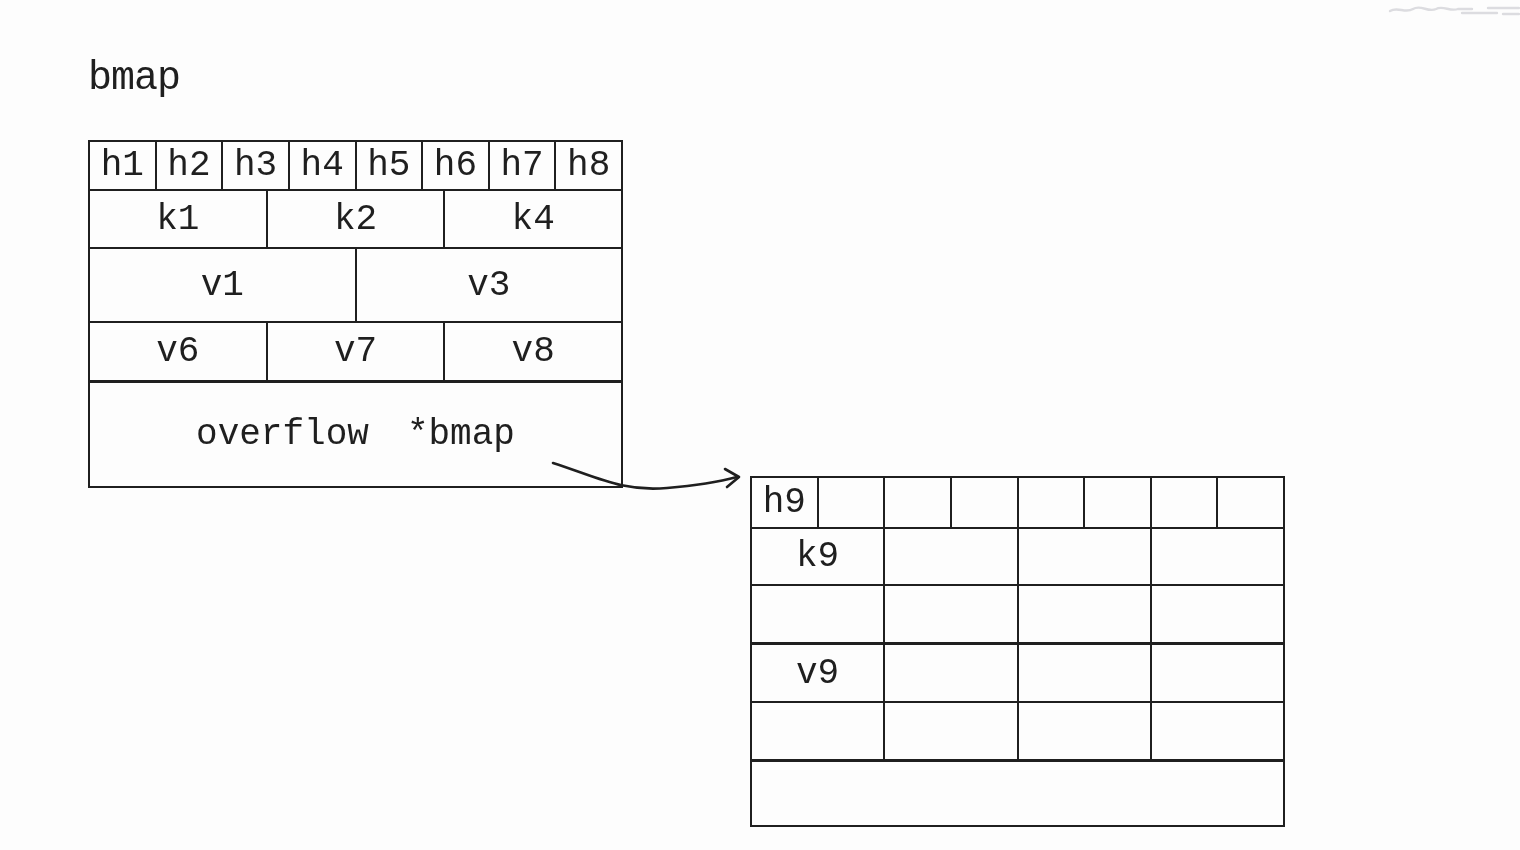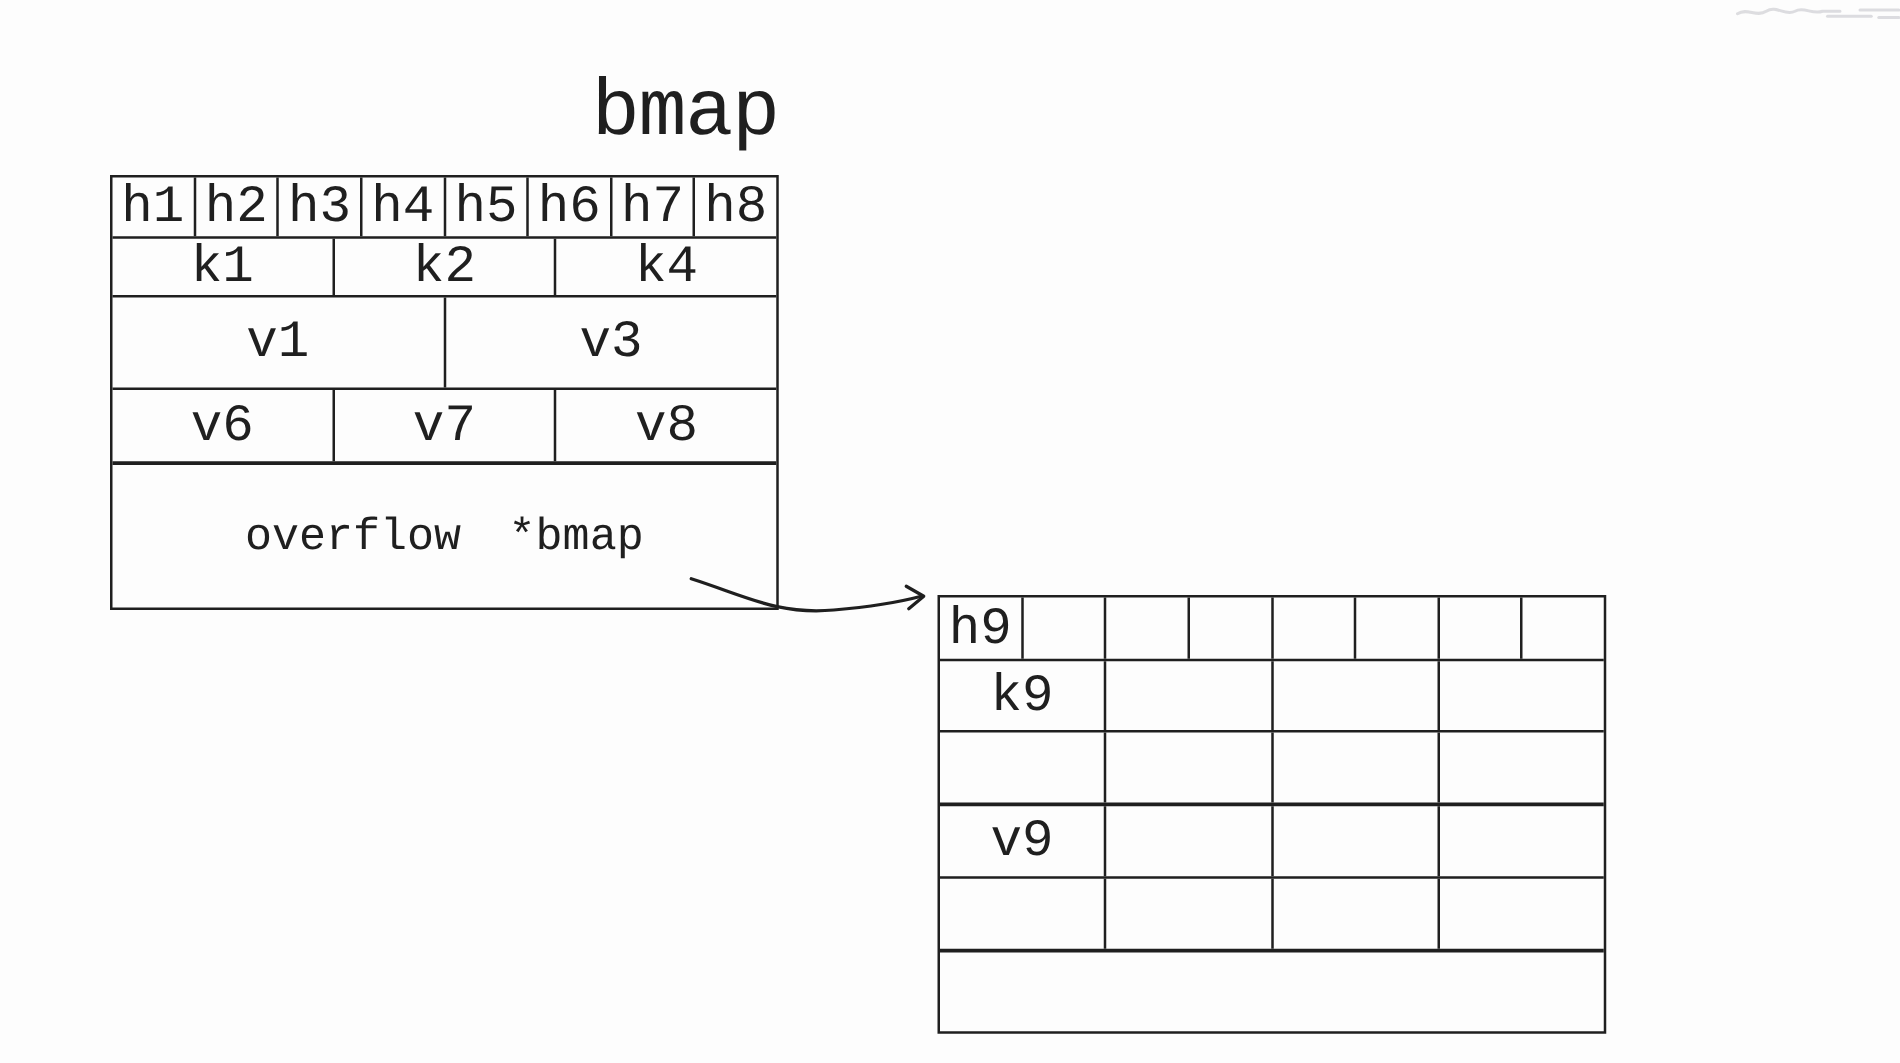--- a/index.html
+++ b/index.html
@@ -11,22 +11,22 @@
   body{
     background:var(--bg);
     font-family:"Liberation Mono","DejaVu Sans Mono",monospace;
     color:var(--ink);
   }
   .canvas{ position:relative; width:1520px; height:850px; }
 
   .diagram-title{
     position:absolute;
     left:88px; top:58px; width:535px;
-    text-align:right;
-    font-size:64px;
+    text-align:left;
+    font-size:40px;
     line-height:1.05;
     letter-spacing:-1px;
     color:var(--ink);
   }
 
   .bucket{
     position:absolute;
     border:2px solid var(--ink);
     display:flex;
     flex-direction:column;
@@ -41,21 +41,21 @@
   }
   .row.block-end{ border-bottom-width:3px; }
   .row.last{ border-bottom:none; flex:1; }
 
   .c{
     flex:1;
     border-right:2px solid var(--ink);
     display:flex;
     align-items:center;
     justify-content:center;
-    font-size:42px;
+    font-size:36px;
     white-space:pre;
     overflow:hidden;
   }
   .c:last-child{ border-right:none; }
 
   .overflow-cell{
     flex:1;
     display:flex;
     align-items:center;
     justify-content:center;
@@ -80,21 +80,21 @@
     <div class="row" style="height:49px">
       <div class="c">h1</div>
       <div class="c">h2</div>
       <div class="c">h3</div>
       <div class="c">h4</div>
       <div class="c">h5</div>
       <div class="c">h6</div>
       <div class="c">h7</div>
       <div class="c">h8</div>
     </div>
-    <div class="row" style="height:47px">
+    <div class="row" style="height:58px">
       <div class="c">k1</div>
       <div class="c">k2</div>
       <div class="c">k4</div>
     </div>
     <div class="row" style="height:74px">
       <div class="c">v1</div>
       <div class="c">v3</div>
     </div>
     <div class="row block-end" style="height:60px">
       <div class="c">v6</div>

